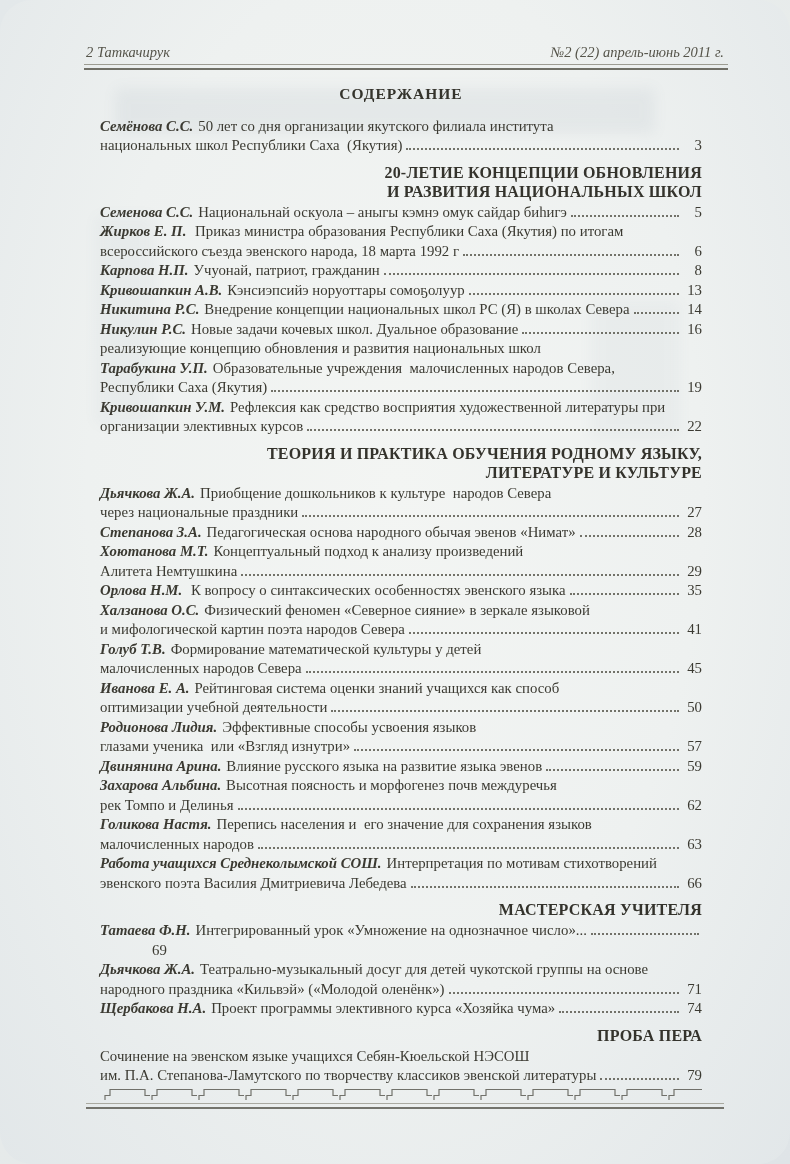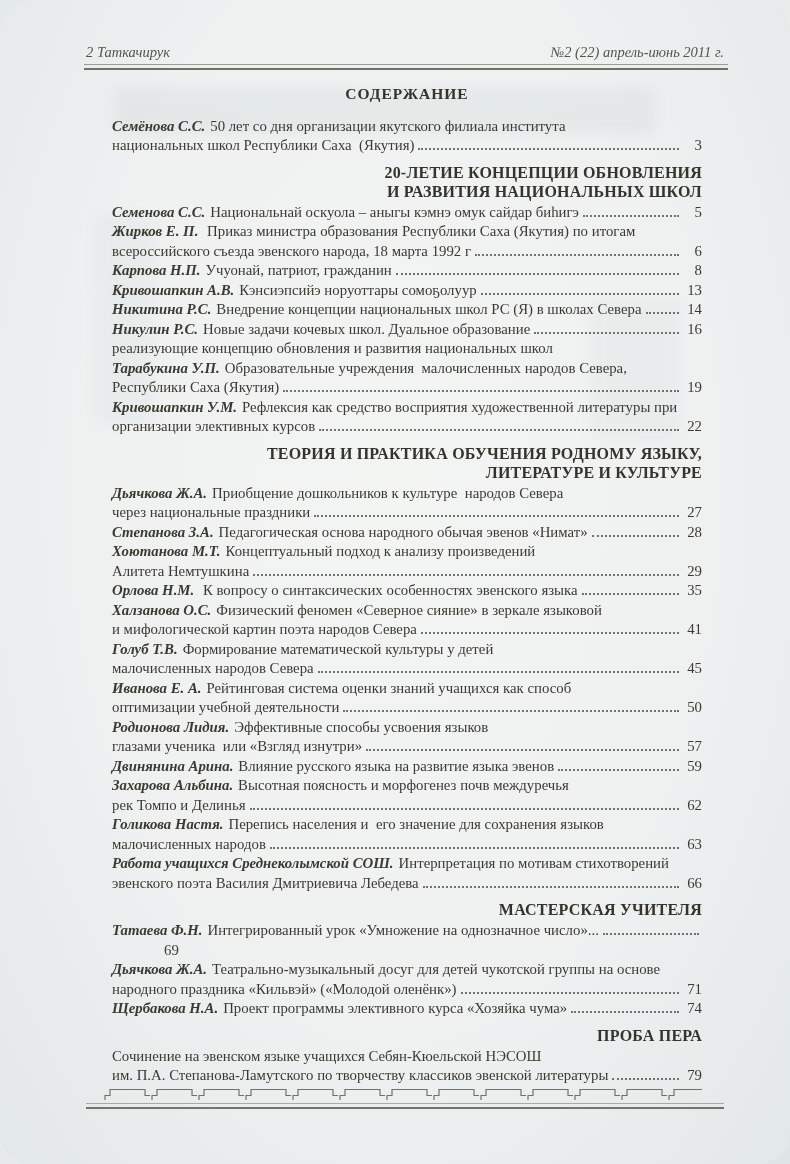--- a/index.html
+++ b/index.html
@@ -24,21 +24,21 @@
     position:absolute;left:86px;right:66px;top:44px;
     display:flex;justify-content:space-between;align-items:baseline;
     font-style:italic;font-size:14.5px;color:#55544a;
   }
   .header-rule{
     position:absolute;left:84px;right:62px;top:64px;height:3px;
     border-top:1px solid #8f8e83;border-bottom:2px solid #5a594f;opacity:.85;
   }
 
   .content{
-    position:absolute;left:112px;right:88px;top:84px;
+    position:absolute;left:100px;right:88px;top:84px;
     font-size:14.8px;line-height:19.5px;
   }
   .toc-title{
     text-align:center;font-weight:700;font-size:15.5px;letter-spacing:1px;
     margin:0 0 13px 0;color:#34332c;
   }
   .section-heading{
     text-align:right;font-weight:700;font-size:16px;line-height:19px;
     margin:7px 0 2px 0;color:#34332c;letter-spacing:.2px;
   }

